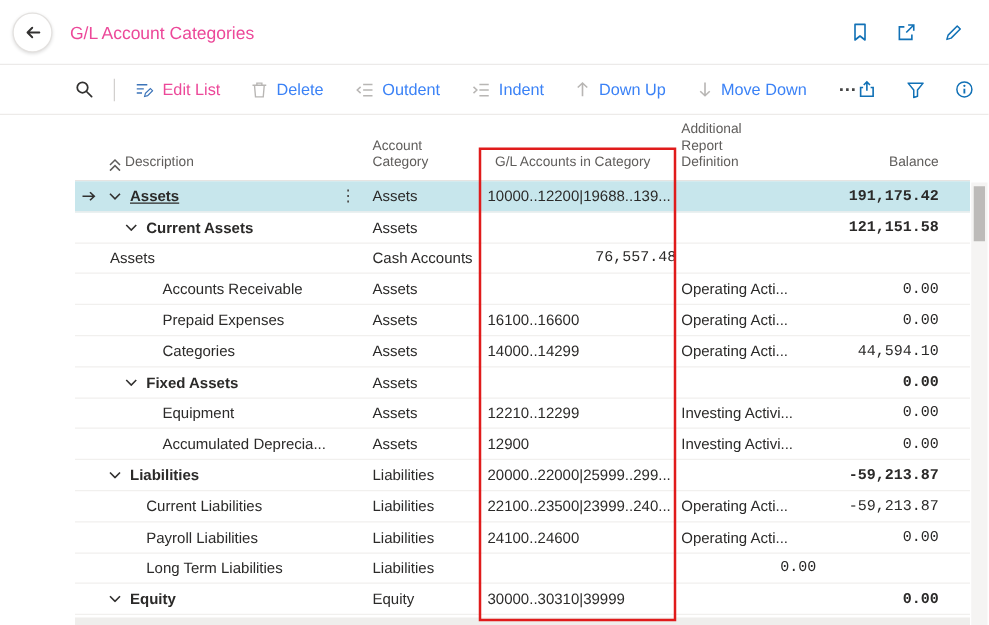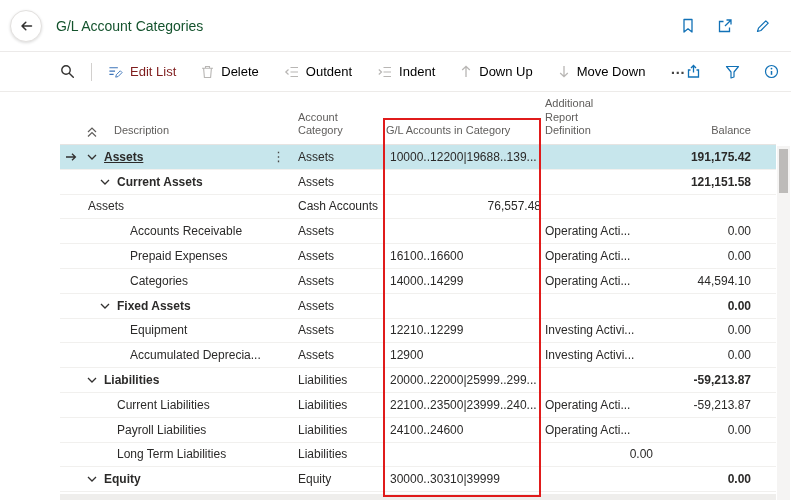--- a/index.html
+++ b/index.html
@@ -4,63 +4,63 @@
 <style>
   *{box-sizing:border-box;margin:0;padding:0;}
   html,body{width:791px;height:500px;overflow:hidden;}
   body{font-family:"Liberation Sans",sans-serif;background:#fff;color:#323130;position:relative;}
 
   
   .topbar{height:52px;display:flex;align-items:center;padding:0 20px 0 10px;border-bottom:1px solid #eceae9;}
   .back-btn{width:32px;height:32px;border-radius:50%;border:1px solid #e3e1df;background:#fff;
     box-shadow:0 1px 3px rgba(0,0,0,.14);display:flex;align-items:center;justify-content:center;
     color:#323130;cursor:pointer;flex:none;}
-  .page-title{font-size:14px;font-weight:400;color:#14532d;margin-left:14px;white-space:nowrap;}
+  .page-title{font-size:14px;font-weight:400;color:#ec4899;margin-left:14px;white-space:nowrap;}
   .top-actions{margin-left:auto;display:flex;align-items:center;gap:22px;}
   .icon-btn{background:none;border:none;padding:0;display:flex;align-items:center;cursor:pointer;color:var(--accent,#1171b6);}
 
   
   .toolbar{height:40px;display:flex;align-items:center;border-bottom:1px solid #edebe9;padding-left:60px;}
   .search-btn{color:#323130;margin-right:2px;}
   .vdiv{width:1px;height:18px;background:#d2d0ce;margin:0 16px 0 14px;flex:none;}
   .toolbar-actions{display:flex;align-items:center;}
   .toolbar-btn{display:flex;align-items:center;gap:7px;background:none;border:none;font-family:inherit;
-    font-size:13px;color:#7f1d1d;margin-right:25px;cursor:pointer;white-space:nowrap;}
+    font-size:13px;color:#ec4899;margin-right:25px;cursor:pointer;white-space:nowrap;}
   .toolbar-btn .icon{display:flex;color:#3c74b9;}
-  .toolbar-btn.disabled{color:#000000;}
+  .toolbar-btn.disabled{color:#3b82f6;}
   .toolbar-btn.disabled .icon{color:#b8b6b4;}
   .more-btn{background:none;border:none;font-family:inherit;font-size:15px;font-weight:bold;color:#444;
     cursor:pointer;letter-spacing:1px;line-height:10px;padding-bottom:6px;}
   .toolbar-right{margin-left:auto;display:flex;align-items:center;gap:24px;padding-right:20px;}
 
   
   .grid-header{margin-left:60px;width:716px;display:grid;
     grid-template-columns:24px 210px 92px 155px 112px 98px;
     align-items:end;height:53px;padding-bottom:6px;font-size:11px;color:#5f5d5b;
     border-bottom:1px solid #e6e4e2;line-height:1.25;}
   .hcell{white-space:normal;}
-  .desc-h{display:flex;align-items:flex-end;gap:17px;padding-left:3px;}
+  .desc-h{display:flex;align-items:flex-end;gap:3px;padding-left:3px;}
   .collapse-icon{display:flex;color:#5f5d5b;padding-bottom:1px;cursor:pointer;}
   .wrap-sm{display:block;width:60px;}
   .balance-h{text-align:right;}
 
   .rows{margin-left:60px;width:716px;}
   .row{display:grid;grid-template-columns:24px 210px 92px 155px 112px 98px;height:24.8px;
     align-items:center;font-size:12px;color:#2b2a29;border-bottom:1px solid #f1f0ee;}
   .row.selected{background:var(--sel,#c7e6ec);}
   .row.bold .desc-text,.row.bold .balance{font-weight:700;}
   .cell{overflow:hidden;white-space:nowrap;height:100%;display:flex;align-items:center;}
   .cell.pad{padding-left:4px;}
   .gutter{justify-content:flex-start;padding-left:5px;color:#323130;}
   .desc{padding-left:3px;}
   .twisty{width:17px;flex:none;display:flex;color:#323130;}
   .indent{flex:none;display:inline-block;height:1px;}
   .row.selected .desc-text{text-decoration:underline;}
   .row-menu{margin-left:auto;padding-right:9px;color:#4a4947;font-size:13px;cursor:pointer;line-height:1;}
-  .cell.balance{justify-content:flex-end;text-align:right;}
+  .cell.balance{justify-content:flex-end;text-align:right;font-family:Liberation Mono, monospace;}
   .sel-arrow{display:flex;}
 
   
   .red-box{position:absolute;left:383px;top:118px;width:158px;height:379px;
     border:2px solid var(--red,#e01b1b);pointer-events:none;z-index:6;}
   .vscroll{position:absolute;right:1px;top:146px;bottom:0;width:13px;background:#f5f4f3;z-index:4;}
   .vscroll .thumb{position:absolute;top:3px;left:2px;right:2px;height:44px;background:#bdbbb9;}
   .hscroll{position:absolute;left:60px;bottom:0;height:6px;width:716px;background:#efeeec;z-index:4;}
 </style>
 </head>
@@ -201,21 +201,21 @@
       <span class="collapse-icon">
         <svg width="10" height="10" viewBox="0 0 10 10">
             <path d="M1 5l4-4 4 4M1 9.5l4-4 4 4" fill="none" stroke="currentColor" stroke-width="1.2"></path>
           </svg>
       </span>
       <span>Description</span>
     </div>
     <div class="hcell" style="padding-left:4px">
       <span class="wrap-sm">Account Category</span>
     </div>
-    <div class="hcell" style="padding-left:0">
+    <div class="hcell" style="padding-left:10px">
       <span>G/L Accounts in Category</span>
     </div>
     <div class="hcell" style="padding-left:4px">
       <span class="wrap-sm">Additional Report Definition</span>
     </div>
     <div class="hcell balance-h">
       <span>Balance</span>
     </div>
   </div>
 

